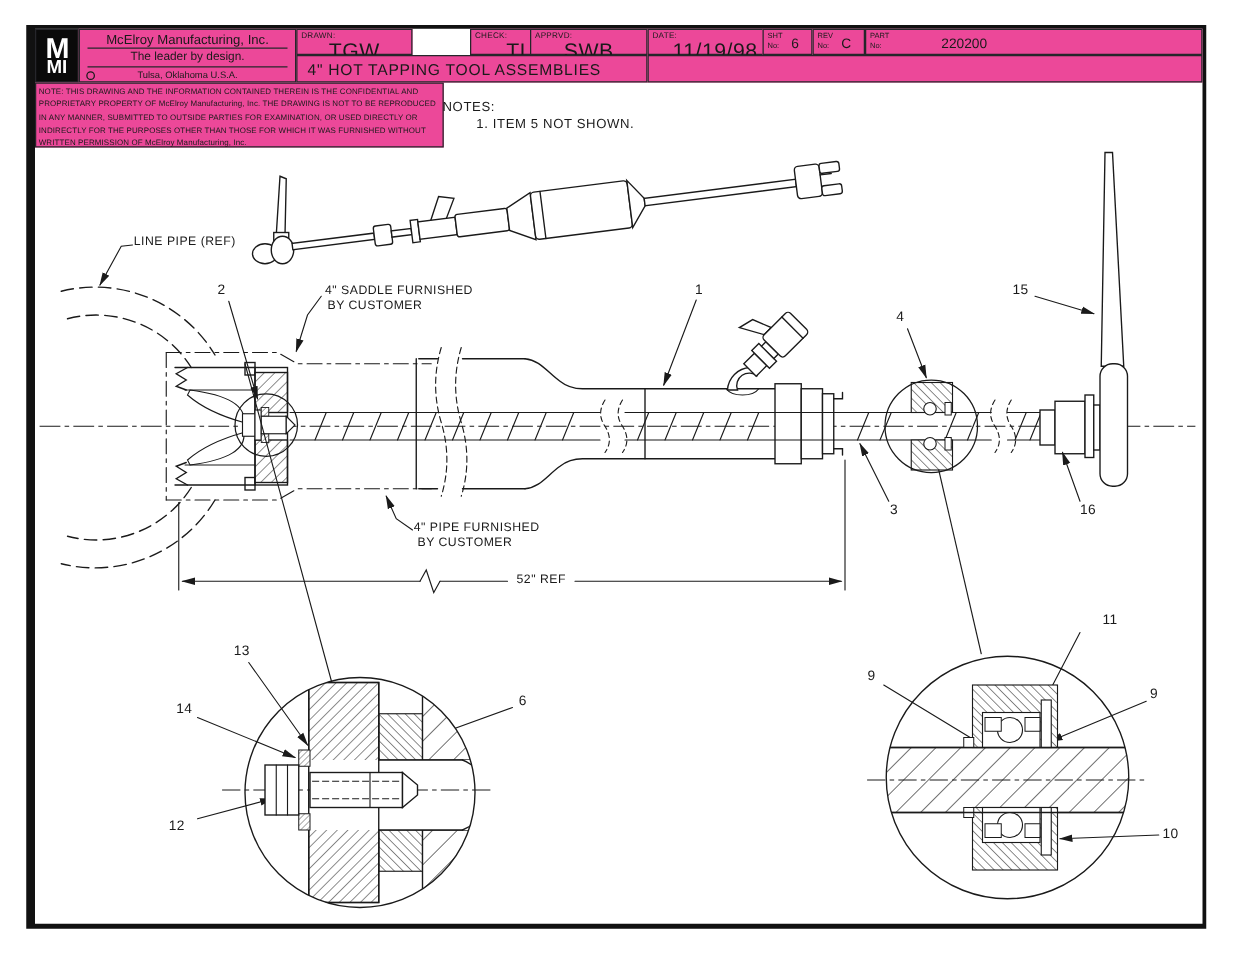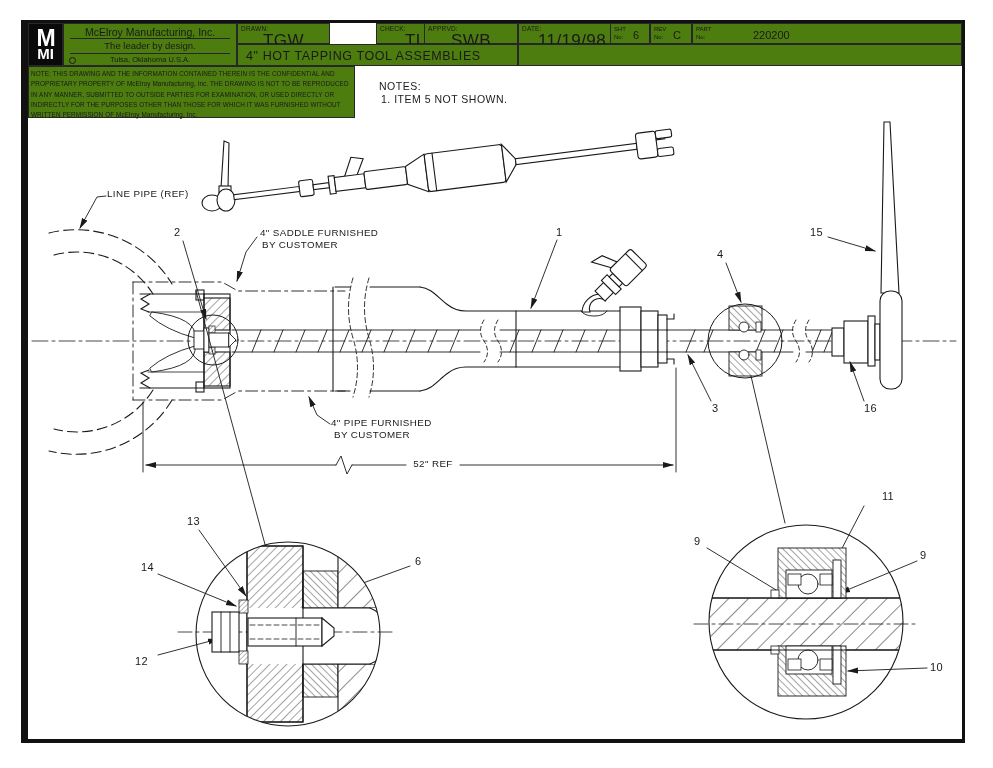--- a/index.html
+++ b/index.html
@@ -1,37 +1,37 @@
 <!DOCTYPE html>
 <html><head>
 <meta charset="utf-8">
 <style>
   html,body{margin:0;padding:0;background:#e8e8e8;}
   #sheet{position:relative;width:993px;height:768px;background:#ffffff;overflow:hidden;
          font-family:"Liberation Sans", sans-serif;color:#1a1a1a;}
   #frame{position:absolute;left:21px;top:20px;width:944px;height:723px;box-sizing:border-box;
          border:3px solid #111;border-left-width:7px;border-bottom-width:4px;}
-  .cell{position:absolute;border:1px solid #26262b;box-sizing:border-box;background:#4d7c0f;}
+  .cell{position:absolute;border:1px solid #26262b;box-sizing:border-box;background:#ec4899;}
   .lab{position:absolute;top:1px;left:3px;font-size:6.5px;letter-spacing:.2px;}
   .val{position:absolute;left:0;right:0;top:7px;text-align:center;font-size:17px;letter-spacing:.4px;}
   .minilab{position:absolute;left:3px;top:2px;font-size:6px;line-height:1.25;white-space:pre-line;}
   .minival{position:absolute;left:22px;top:5px;font-size:11px;}
   .logo{display:flex;flex-direction:column;align-items:center;justify-content:center;
         background:#0a0a0a;color:#fff;font-weight:bold;line-height:.8;}
   .logo .l1{font-size:23px;letter-spacing:-1px;}
   .logo .l2{font-size:15px;letter-spacing:0px;}
   .crow{position:absolute;left:0;right:0;text-align:center;}
   .company{font-size:10.5px;top:2px;}
   .tagline{font-size:9.5px;top:16px;}
   .location{font-size:7.5px;top:31px;}
   .regmark{position:absolute;left:5px;top:33px;width:5px;height:5px;border:.8px solid #1a1a1a;border-radius:50%;}
   .titlecell{font-size:12.5px;letter-spacing:.6px;padding:4px 0 0 8px;}
   .propnote{position:absolute;left:31px;top:69px;width:319px;font-size:6.35px;line-height:1.62;
             letter-spacing:.1px;}
-  .notes-h{position:absolute;left:379px;top:80px;font-size:10.5px;letter-spacing:.5px;text-align:center;}
+  .notes-h{position:absolute;left:354px;top:80px;font-size:10.5px;letter-spacing:.5px;text-align:center;}
   .notes-i{position:absolute;left:381px;top:93px;font-size:10.5px;letter-spacing:.5px;}
   .ann{position:absolute;font-size:9.8px;letter-spacing:.4px;white-space:nowrap;}
   .co{position:absolute;font-size:11px;letter-spacing:.3px;}
   svg{position:absolute;left:0;top:0;}
 </style>
 </head>
 <body>
 
 <div id="sheet">
 

